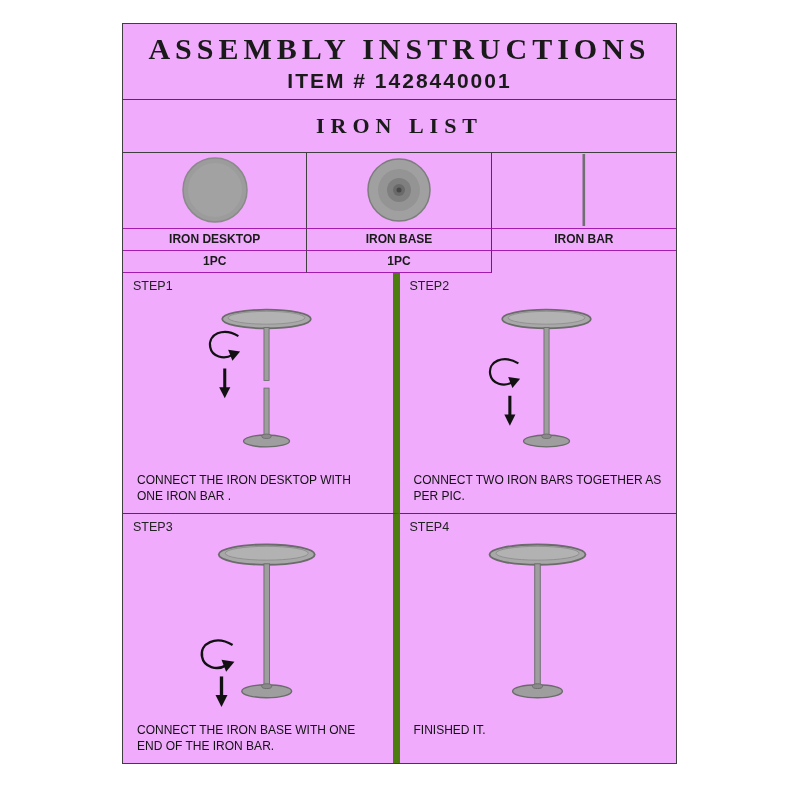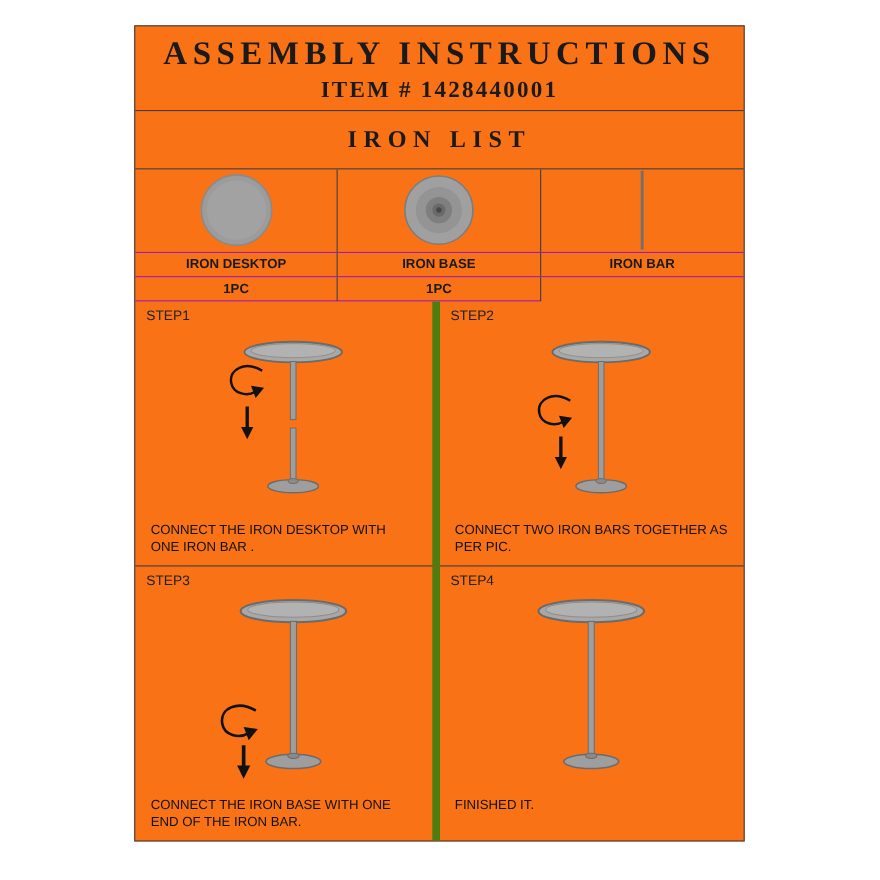--- a/index.html
+++ b/index.html
@@ -1,21 +1,21 @@
 <!DOCTYPE html>
 <html><head>
 <meta charset="utf-8">
 <style>
   html,body{margin:0;padding:0;background:#ffffff;}
   body{width:800px;height:800px;position:relative;font-family:"Liberation Sans",sans-serif;color:#1a1a1a;}
-  .doc{position:absolute;left:122px;top:23px;width:555px;border:1px solid #3f3f3f;background:#f97316;box-sizing:border-box;}
+  .doc{position:absolute;left:122px;top:23px;width:555px;border:1px solid #3f3f3f;background:#f0abfc;box-sizing:border-box;}
 
   .header{border-bottom:1px solid #3f3f3f;text-align:center;padding:8px 0 6px 0;}
   .title{font-family:"Liberation Serif",serif;font-weight:700;font-size:30px;letter-spacing:5px;line-height:1.15;}
-  .item-line{font-family:Liberation Serif, serif;font-weight:600;font-size:21px;letter-spacing:2px;margin-top:2px;}
+  .item-line{font-family:Liberation Sans, sans-serif;font-weight:600;font-size:21px;letter-spacing:2px;margin-top:2px;}
 
   .partlist-row{border-bottom:1px solid #3f3f3f;height:52px;display:flex;align-items:center;justify-content:center;}
   .partlist-heading{font-family:"Liberation Serif",serif;font-weight:600;font-size:22px;letter-spacing:6px;}
 
   .parts-grid{display:grid;grid-template-columns:1fr 1fr 1fr;}
   .pcell{border-right:1px solid #3f3f3f;border-bottom:1px solid #a21caf;display:flex;align-items:center;justify-content:center;box-sizing:border-box;font-weight:bold;}
   .pcell.last{border-right:none;}
   .img-cell{height:76px;}
   .name-cell{height:22px;font-size:12px;}
   .qty-cell{height:22px;font-size:12px;}

